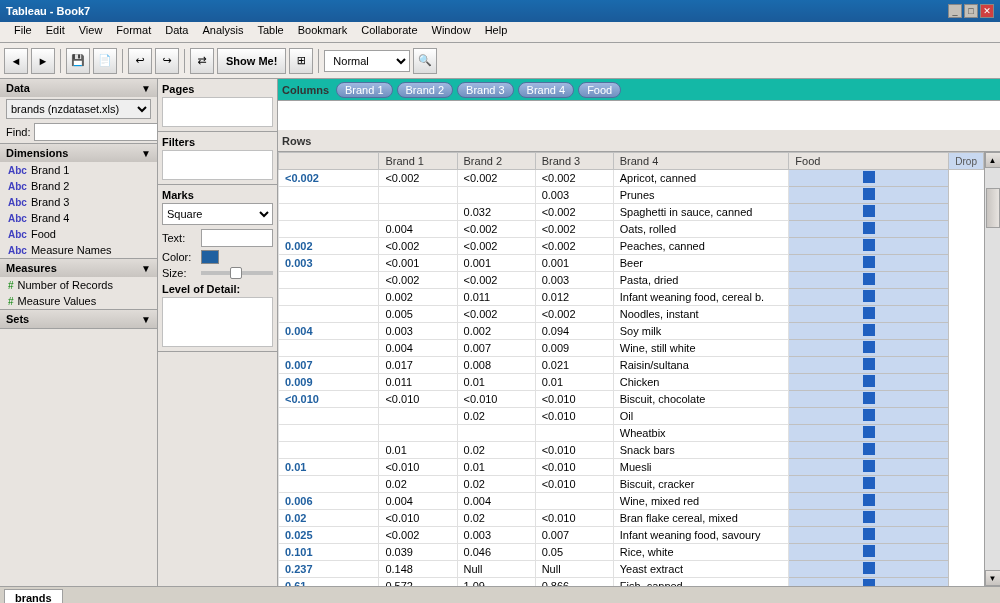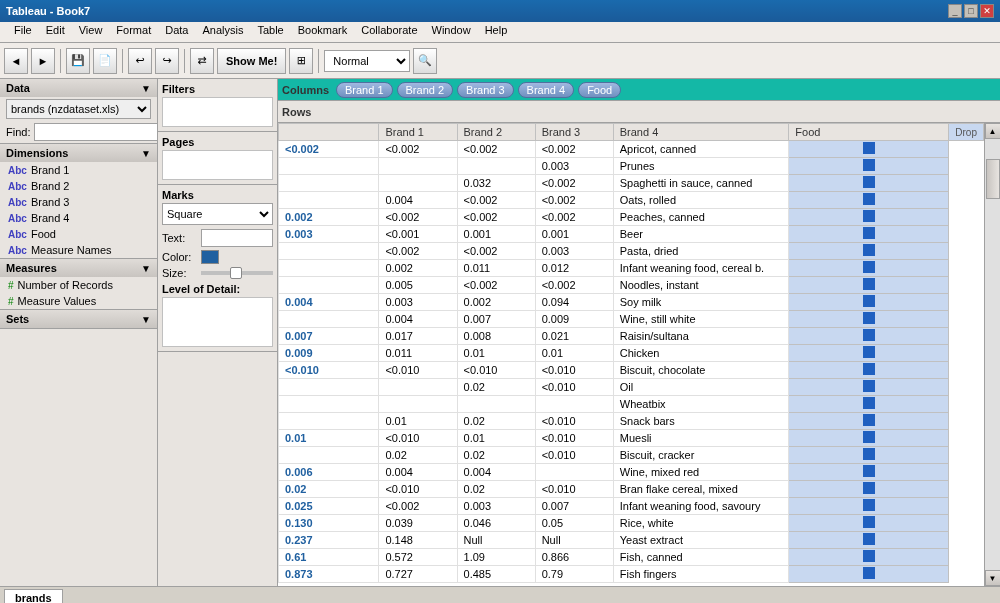--- a/index.html
+++ b/index.html
@@ -242,20 +242,21 @@
       gap: 4px;
     }
     .rows-row {
       background: #e8e4e0;
       border-bottom: 1px solid #a0a0a0;
       padding: 2px 4px;
       min-height: 22px;
       display: flex;
       align-items: center;
       gap: 4px;
+      margin-top: 29px;
     }
     .shelf-label {
       font-size: 11px;
       font-weight: bold;
       color: #333;
       min-width: 50px;
     }
     .shelf-pill {
       background: linear-gradient(to bottom, #a0b8e0, #7090c0);
       border: 1px solid #5070a0;
@@ -495,26 +496,26 @@
       <div class="panel-header">
         <span>Sets</span>
         <span class="panel-header-arrow">▼</span>
       </div>
     </div>
   </div>
 
   <div class="middle-panel">
 
     <div class="mid-section">
+      <div class="mid-section-title">Pages</div>
+      <div class="mid-drop-area"></div>
+    </div>
+
+    <div class="mid-section">
       <div class="mid-section-title">Filters</div>
-      <div class="mid-drop-area"></div>
-    </div>
-
-    <div class="mid-section">
-      <div class="mid-section-title">Pages</div>
       <div class="mid-drop-area"></div>
     </div>
 
     <div class="mid-section">
       <div class="mid-section-title">Marks</div>
       <select class="marks-type-select">
         <option>Square</option>
         <option>Automatic</option>
         <option>Bar</option>
         <option>Line</option>
@@ -741,21 +742,21 @@
               </tr>
               <tr>
                 <td style="color: rgb(32, 96, 160); font-weight: bold;">0.025</td>
                 <td>&lt;0.002</td>
                 <td>0.003</td>
                 <td>0.007</td>
                 <td>Infant weaning food, savoury</td>
                 <td class="drop-col"><span class="blue-square"></span></td>
               </tr>
               <tr>
-                <td style="color: rgb(32, 96, 160); font-weight: bold;">0.130</td>
+                <td style="color: rgb(32, 96, 160); font-weight: bold;">0.101</td>
                 <td>0.039</td>
                 <td>0.046</td>
                 <td>0.05</td>
                 <td>Rice, white</td>
                 <td class="drop-col"><span class="blue-square"></span></td>
               </tr>
               <tr>
                 <td style="color: rgb(32, 96, 160); font-weight: bold;">0.237</td>
                 <td>0.148</td>
                 <td>Null</td>

